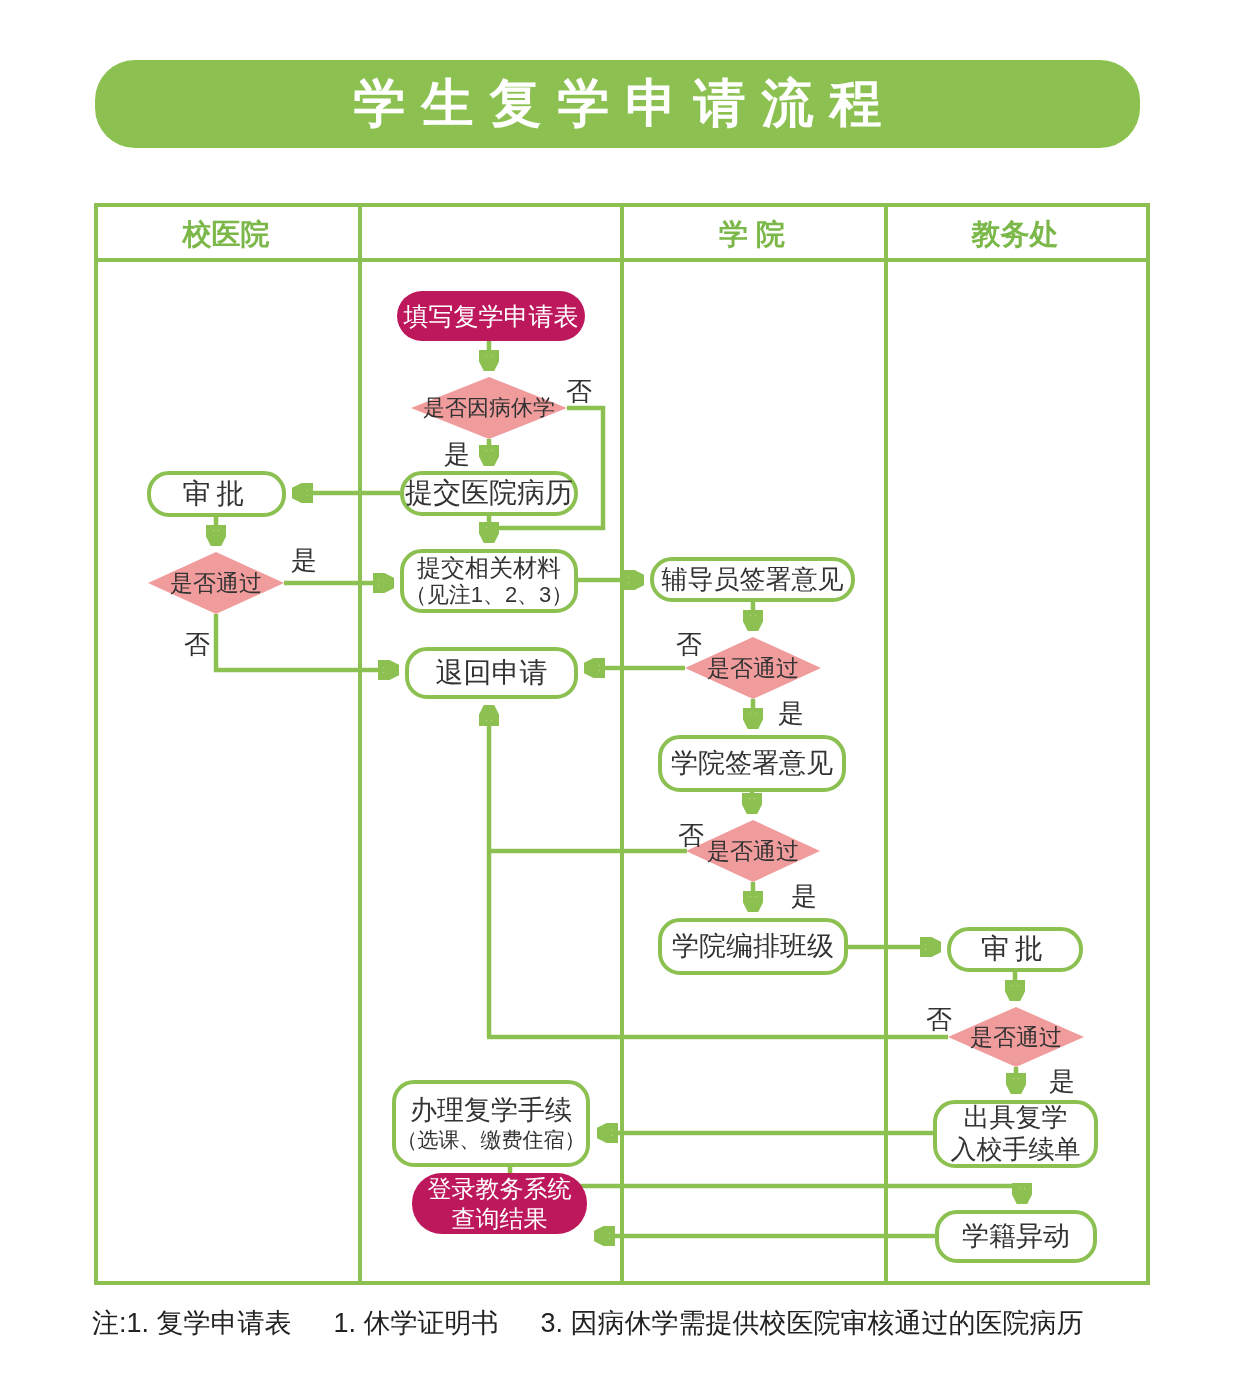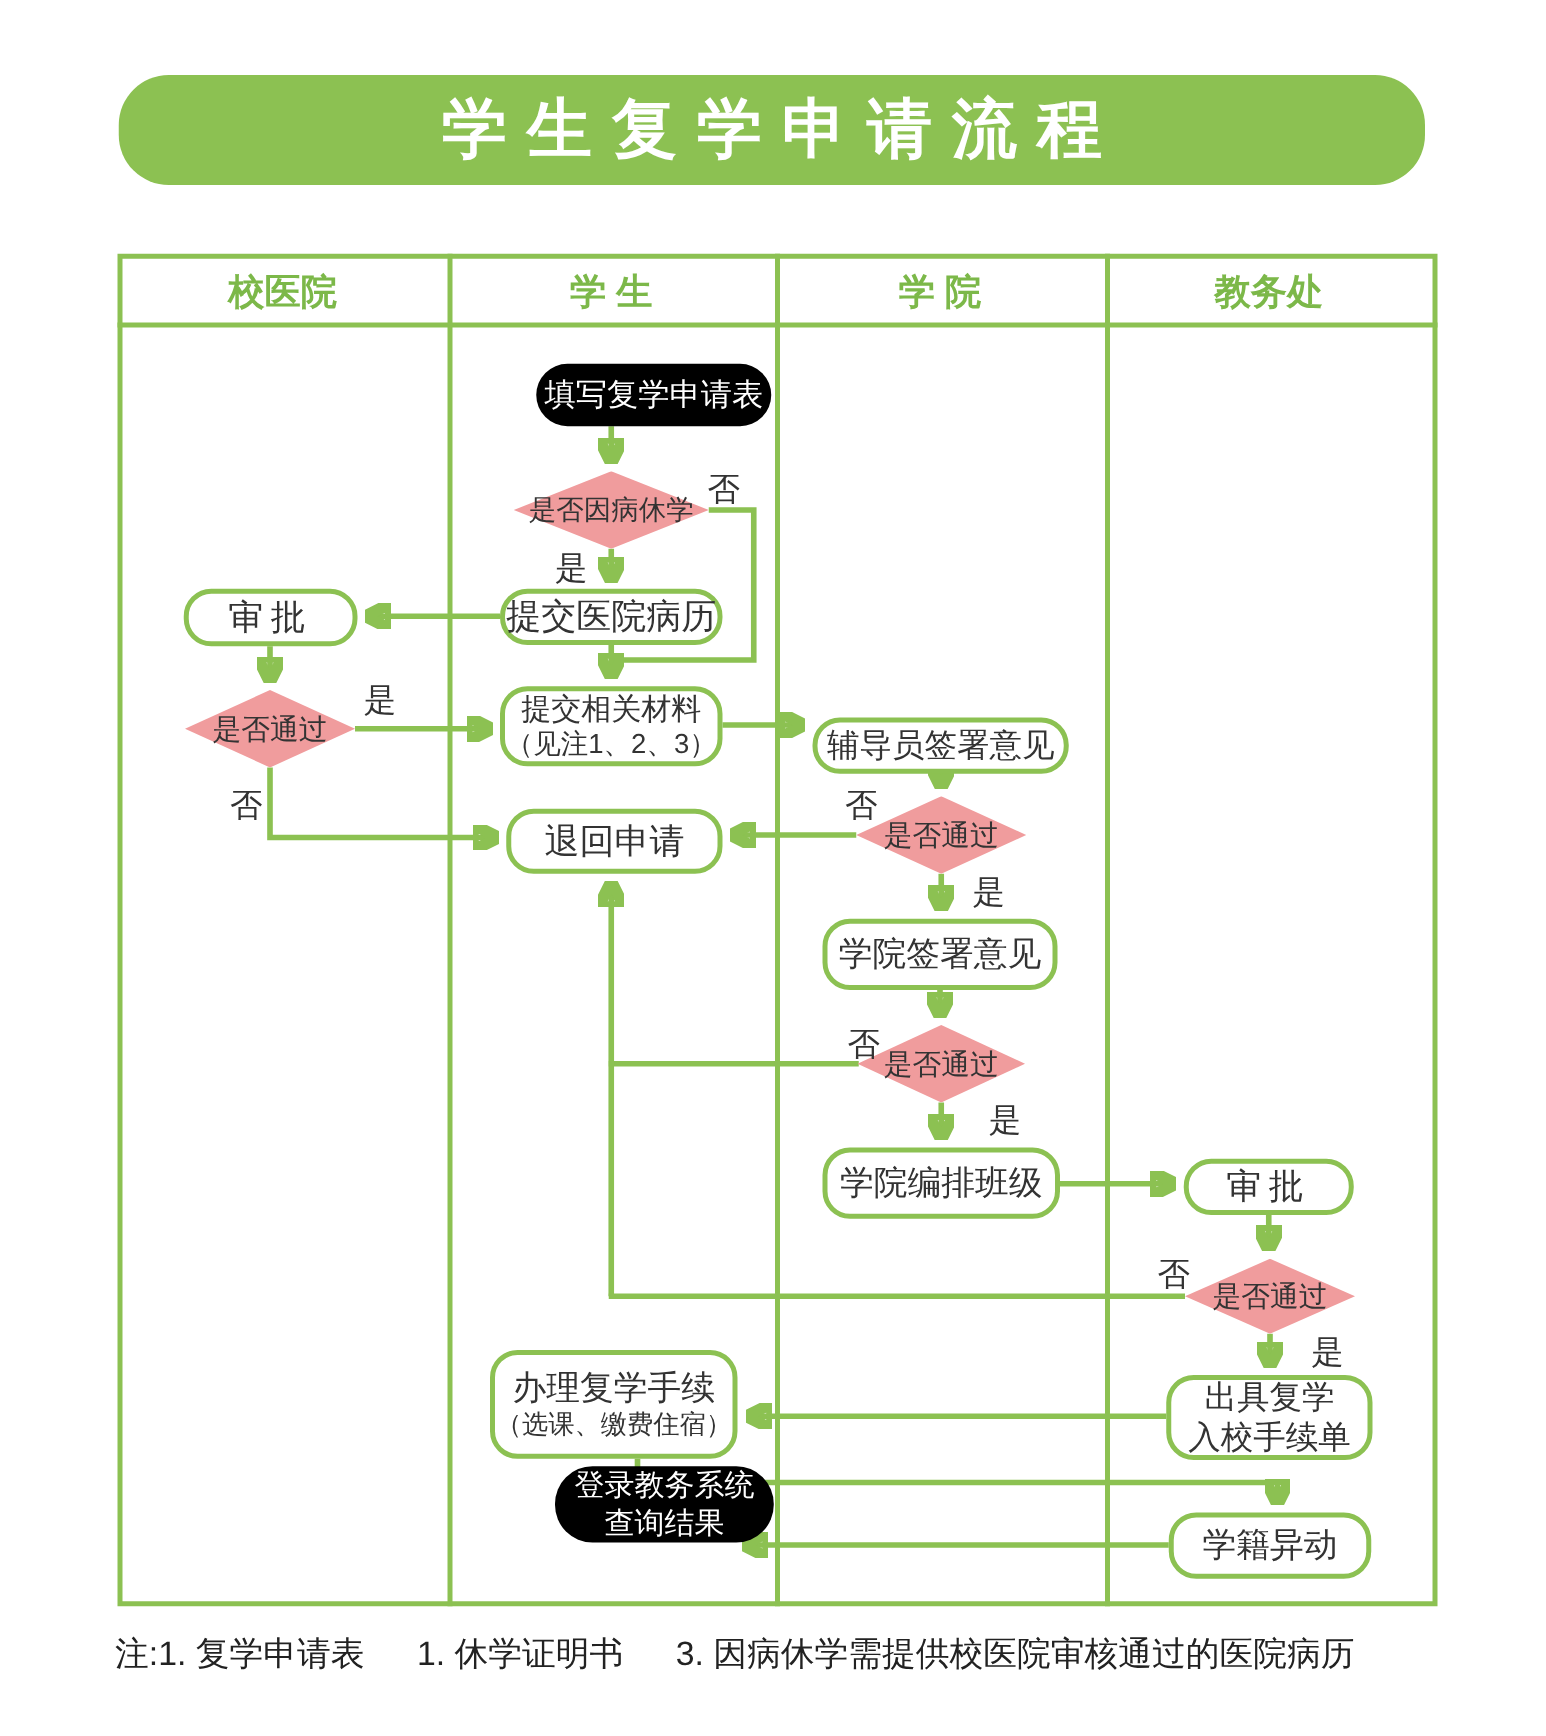--- a/index.html
+++ b/index.html
@@ -26,21 +26,21 @@
   .col-header{
     position:absolute;top:209px;height:50px;line-height:50px;text-align:center;
     color:#7cb849;font-size:29px;font-weight:700;
   }
   
   .node{
     position:absolute;box-sizing:border-box;background:#ffffff;border:4px solid #8cc152;
     border-radius:22px;display:flex;flex-direction:column;align-items:center;justify-content:center;
     text-align:center;line-height:1.22;z-index:3;
   }
-  .node.green{background:#000000;border:none;color:#ffffff;border-radius:26px;margin-left:32px;}
+  .node.green{background:#be185d;border:none;color:#ffffff;border-radius:26px;}
   .diamond{position:absolute;z-index:3;display:flex;align-items:center;justify-content:center;text-align:center;}
   .diamond svg{position:absolute;left:0;top:0;width:100%;height:100%;}
   .diamond svg polygon{fill:#f09c9d;}
   .diamond span{position:relative;z-index:1;color:#333333;}
   
   #edges{position:absolute;left:0;top:0;width:1237px;height:1389px;z-index:2;}
   #edges path{stroke:#8cc152;stroke-width:4.5;fill:none;}
   .edge-label{position:absolute;font-size:26px;font-weight:500;color:#333333;z-index:4;}
   
   .note{position:absolute;left:92px;top:1305px;font-size:27px;color:#222222;white-space:nowrap;}
@@ -55,21 +55,20 @@
   <div class="banner">
     <h1>学生复学申请流程</h1>
   </div>
 
   <div class="table-frame"></div>
   <div class="header-divider"></div>
   <div class="col-divider" style="left:358px;"></div>
   <div class="col-divider" style="left:620px;"></div>
   <div class="col-divider" style="left:884px;"></div>
   <div class="col-header" style="left:94px;width:264px;">校医院</div>
-  <div class="col-header" style="left:358px;width:262px;">学 生</div>
   <div class="col-header" style="left:884px;width:262px;">教务处</div>
   <div class="col-header" style="left:620px;width:264px;">学 院</div>
 
   <svg id="edges">
     <defs>
       <marker id="arw" viewBox="0 0 10 10" refX="9" refY="5" markerWidth="4.6" markerHeight="4.6" orient="auto-start-reverse">
         <path d="M0,0 L10,5 L0,10 z" fill="#8cc152"></path>
       </marker>
     </defs>
     <path d="M489,341 V369" marker-end="url(#arw)"></path>
@@ -135,21 +134,21 @@
     <span>审批</span>
   </div>
 
   <div class="diamond" style="left:148px;top:552px;width:136px;height:62px;font-size:23px;">
     <svg viewBox="0 0 100 100" preserveAspectRatio="none">
         <polygon points="50,0 100,50 50,100 0,50"></polygon>
       </svg>
     <span>是否通过</span>
   </div>
 
-  <div class="node" style="left:650px;top:574px;width:205px;height:45px;font-size:26px;">
+  <div class="node" style="left:650px;top:557px;width:205px;height:45px;font-size:26px;">
     <span>辅导员签署意见</span>
   </div>
 
   <div class="diamond" style="left:685px;top:637px;width:136px;height:62px;font-size:23px;">
     <svg viewBox="0 0 100 100" preserveAspectRatio="none">
         <polygon points="50,0 100,50 50,100 0,50"></polygon>
       </svg>
     <span>是否通过</span>
   </div>
 

